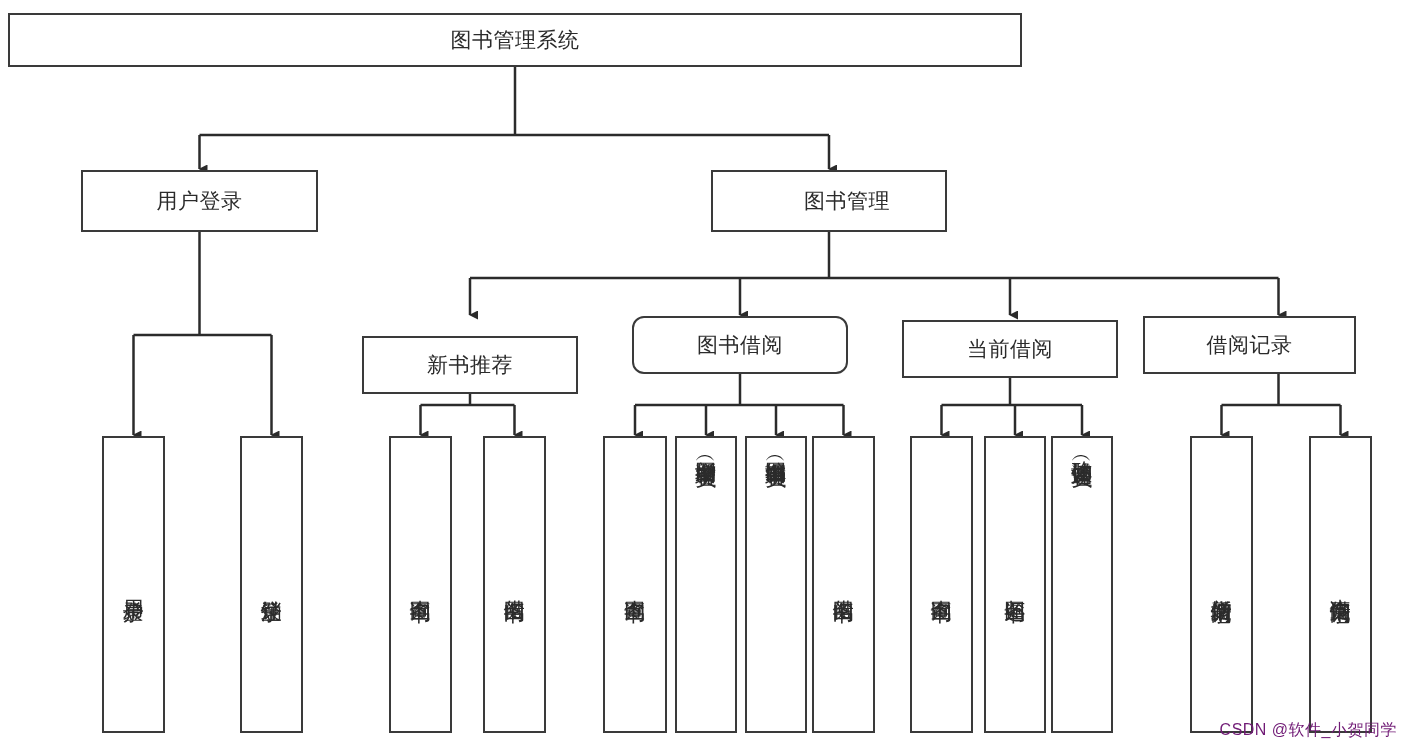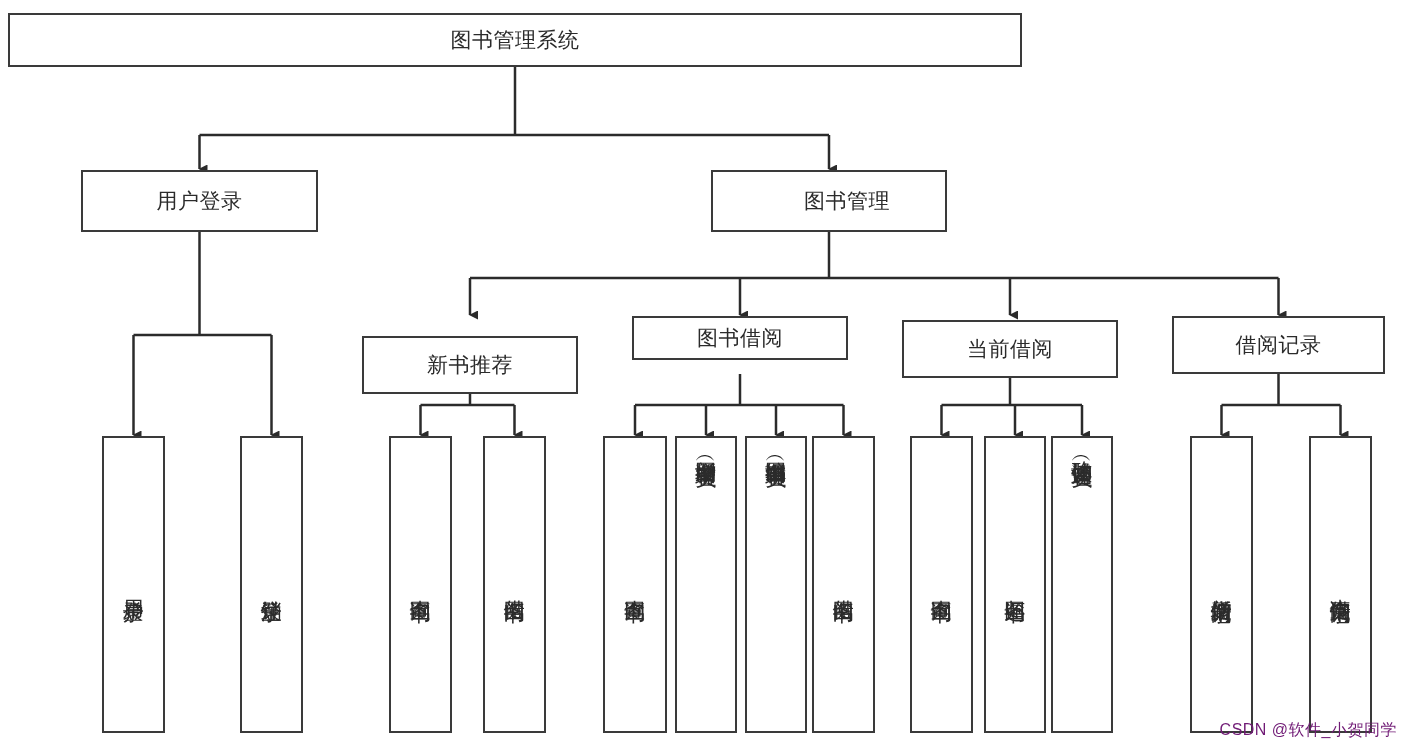--- a/index.html
+++ b/index.html
@@ -125,27 +125,27 @@
       </div>
       <div class="node-box" style="left: 81px; top: 170px; width: 237px; height: 62px;">
         <span class="node-label">用户登录</span>
       </div>
       <div class="node-box" style="left: 711px; top: 170px; width: 236px; height: 62px; padding-left: 36px;">
         <span class="node-label">图书管理</span>
       </div>
       <div class="node-box" style="left: 362px; top: 316px; width: 216px; height: 58px; margin-top: 20px;">
         <span class="node-label">新书推荐</span>
       </div>
-      <div class="node-box" style="left: 632px; top: 316px; width: 216px; height: 44px;">
+      <div class="node-box" style="left: 632px; top: 316px; width: 216px; height: 58px; border-radius: 12px;">
         <span class="node-label">图书借阅</span>
       </div>
       <div class="node-box" style="left: 902px; top: 320px; width: 216px; height: 58px;">
         <span class="node-label">当前借阅</span>
       </div>
-      <div class="node-box" style="left: 1172px; top: 316px; width: 213px; height: 58px;">
+      <div class="node-box" style="left: 1143px; top: 316px; width: 213px; height: 58px;">
         <span class="node-label">借阅记录</span>
       </div>
       <div class="node-box vertical centered" style="left: 102px; top: 436px; width: 63px; height: 297px;">
         <span class="node-label">用户登录</span>
       </div>
       <div class="node-box vertical centered" style="left: 240px; top: 436px; width: 63px; height: 297px;">
         <span class="node-label">注销登录</span>
       </div>
       <div class="node-box vertical centered" style="left: 389px; top: 436px; width: 63px; height: 297px;">
         <span class="node-label">查询图书</span>

